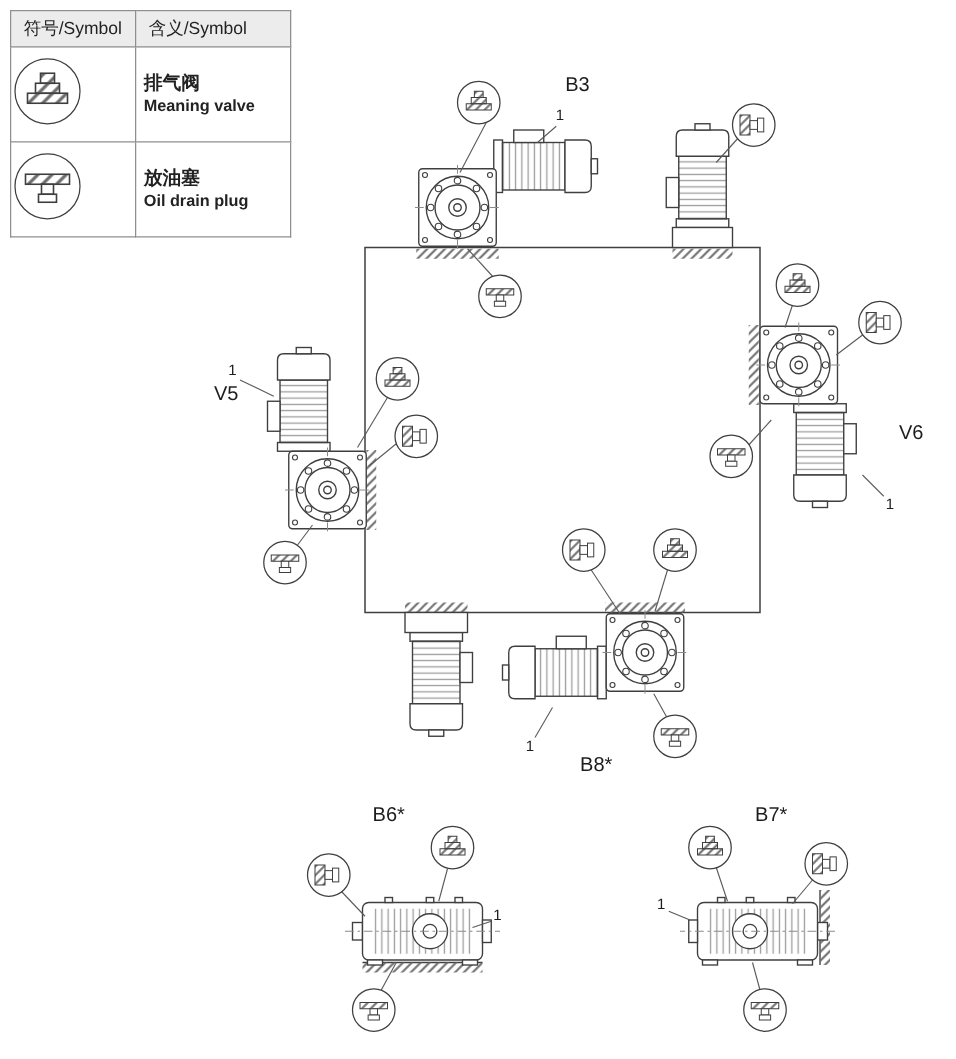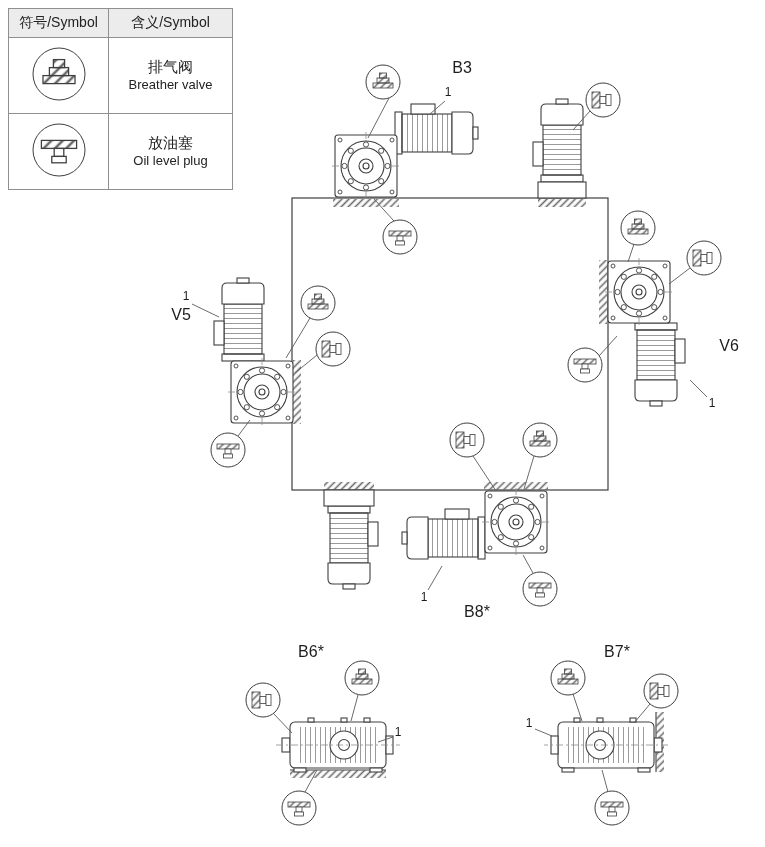--- a/index.html
+++ b/index.html
@@ -6,24 +6,24 @@
   html,body { width:765px; height:847px; background:#fff;
     font-family:"Liberation Sans", sans-serif; color:#222; }
   .stage { position:relative; width:765px; height:847px; overflow:hidden; }
 
   svg.diagram { position:absolute; left:0; top:0;
     font-family:"Liberation Sans", sans-serif; }
 
   
   table.legend { position:absolute; left:8px; top:8px; border-collapse:collapse;
     background:#fff; z-index:2; }
-  .legend th, .legend td { border:1px solid #8f8f8f; text-align:center; vertical-align:middle; }
+  .legend th, .legend td { border:1px solid #8f8f8f; text-align:left; vertical-align:middle; }
   .legend th { font-size:14px; font-weight:400; background:#ececec; height:29px; padding:2px 10px; }
   .legend td.symcell { width:100px; height:62px; }
-  .legend td.meancell { width:124px; padding:20px 6px; }
+  .legend td.meancell { width:124px; padding:20px 6px;font-weight:bold; }
   .zh { font-size:15px; line-height:1.25; }
   .en { font-size:13px; line-height:1.25; }
 
   
   .part  { fill:#fff; stroke:#3f3f3f; stroke-width:1.1; }
   .co    { fill:#fff; stroke:#3f3f3f; stroke-width:1; }
   .bolt  { fill:#fff; stroke:#3f3f3f; stroke-width:0.9; }
   .glyph { stroke:#3f3f3f; stroke-width:0.8; }
   .leader{ stroke:#5a5a5a; stroke-width:0.9; }
   .square{ fill:none; stroke:#3f3f3f; stroke-width:1.2; }
@@ -50,35 +50,35 @@
         <td class="symcell">
           <svg width="58" height="58" viewBox="-29 -29 58 58">
               <circle r="26" class="co"></circle>
               <g transform="scale(1.6)">
                 <use href="#sym-breather"></use>
               </g>
             </svg>
         </td>
         <td class="meancell">
           <div class="zh">排气阀</div>
-          <div class="en">Breather valve</div>
+          <div class="en">Meaning valve</div>
         </td>
       </tr>
       <tr>
         <td class="symcell">
           <svg width="58" height="58" viewBox="-29 -29 58 58">
               <circle r="26" class="co"></circle>
               <g transform="scale(1.6)">
                 <use href="#sym-drain"></use>
               </g>
             </svg>
         </td>
         <td class="meancell">
           <div class="zh">放油塞</div>
-          <div class="en">Oil level plug</div>
+          <div class="en">Oil drain plug</div>
         </td>
       </tr>
     </tbody>
   </table>
 
   <svg class="diagram" width="765" height="847" viewBox="0 0 765 847">
     <defs>
       <pattern id="h" width="5" height="5" patternUnits="userSpaceOnUse" patternTransform="rotate(45)">
         <line x1="2.5" y1="0" x2="2.5" y2="5" stroke="#6a6a6a" stroke-width="1.6"></line>
       </pattern>

